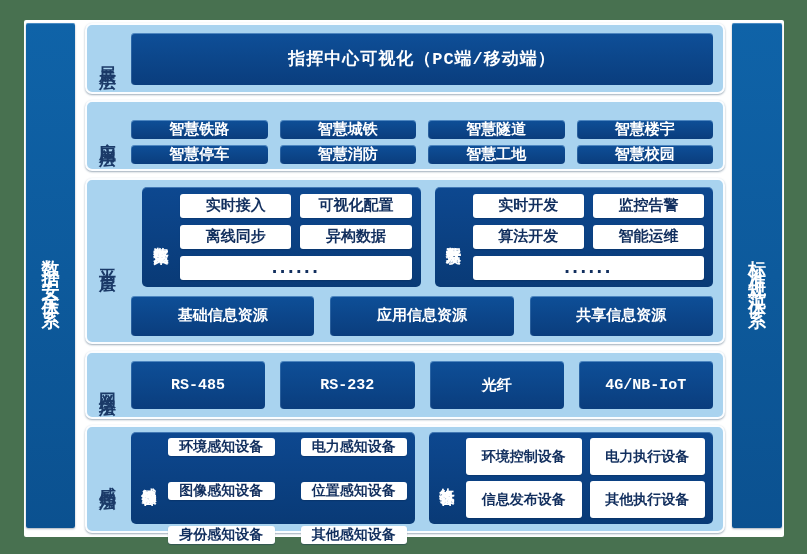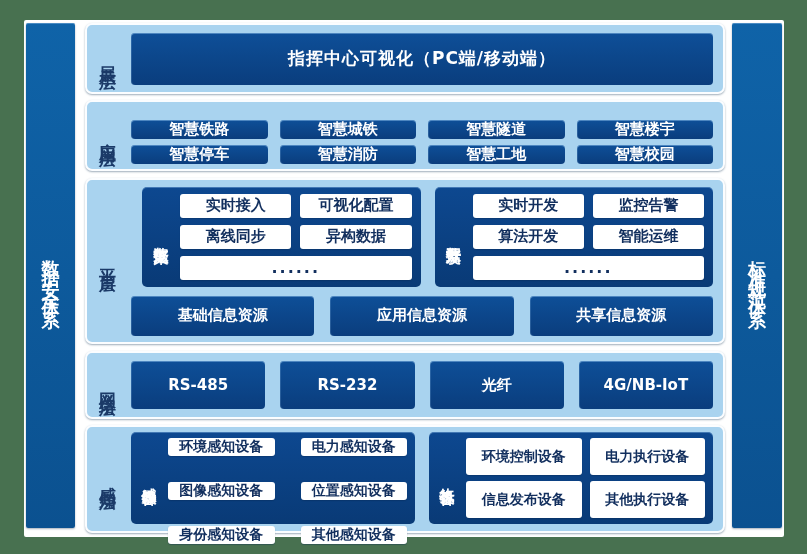--- a/index.html
+++ b/index.html
@@ -42,20 +42,21 @@
     width:26px; text-align:center; margin-right:8px; flex:none;
   }
   .panel-content { flex:1; display:flex; flex-direction:column; justify-content:center; }
   
   .nbox {
     background:linear-gradient(180deg,#0e4f98 0%,#0a3d7d 100%);
     border-radius:4px; color:#ffffff; font-weight:bold; font-size:15px;
     display:flex; align-items:center; justify-content:center;
     box-shadow:inset 0 1px 0 rgba(130,180,225,.55), inset 1px 0 0 rgba(130,180,225,.25);
     text-align:left;
+    font-family:Liberation Mono, monospace;
   }
   
   .wbox {
     background:#ffffff; border-radius:3px; color:#122f5e; font-weight:bold;
     display:flex; align-items:center; justify-content:center; font-size:15px;
     box-shadow:0 1px 1px rgba(10,40,80,.35);
   }
   
   .panel.presentation { height:71px; margin-bottom:6px; }
   .p1-box { height:52px; font-size:17px; letter-spacing:1px; }

